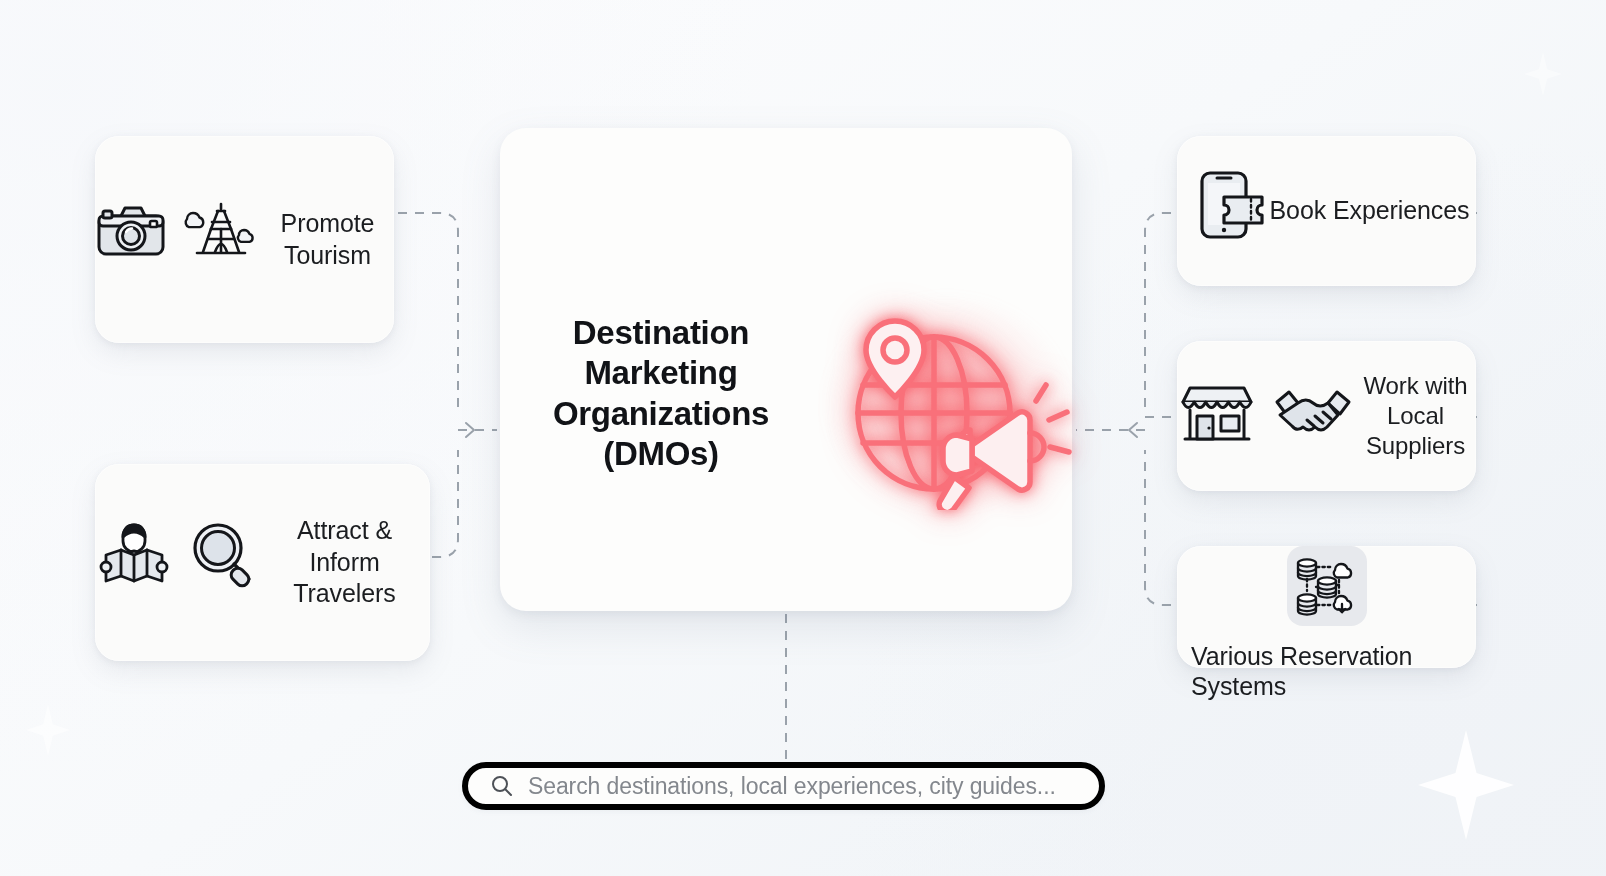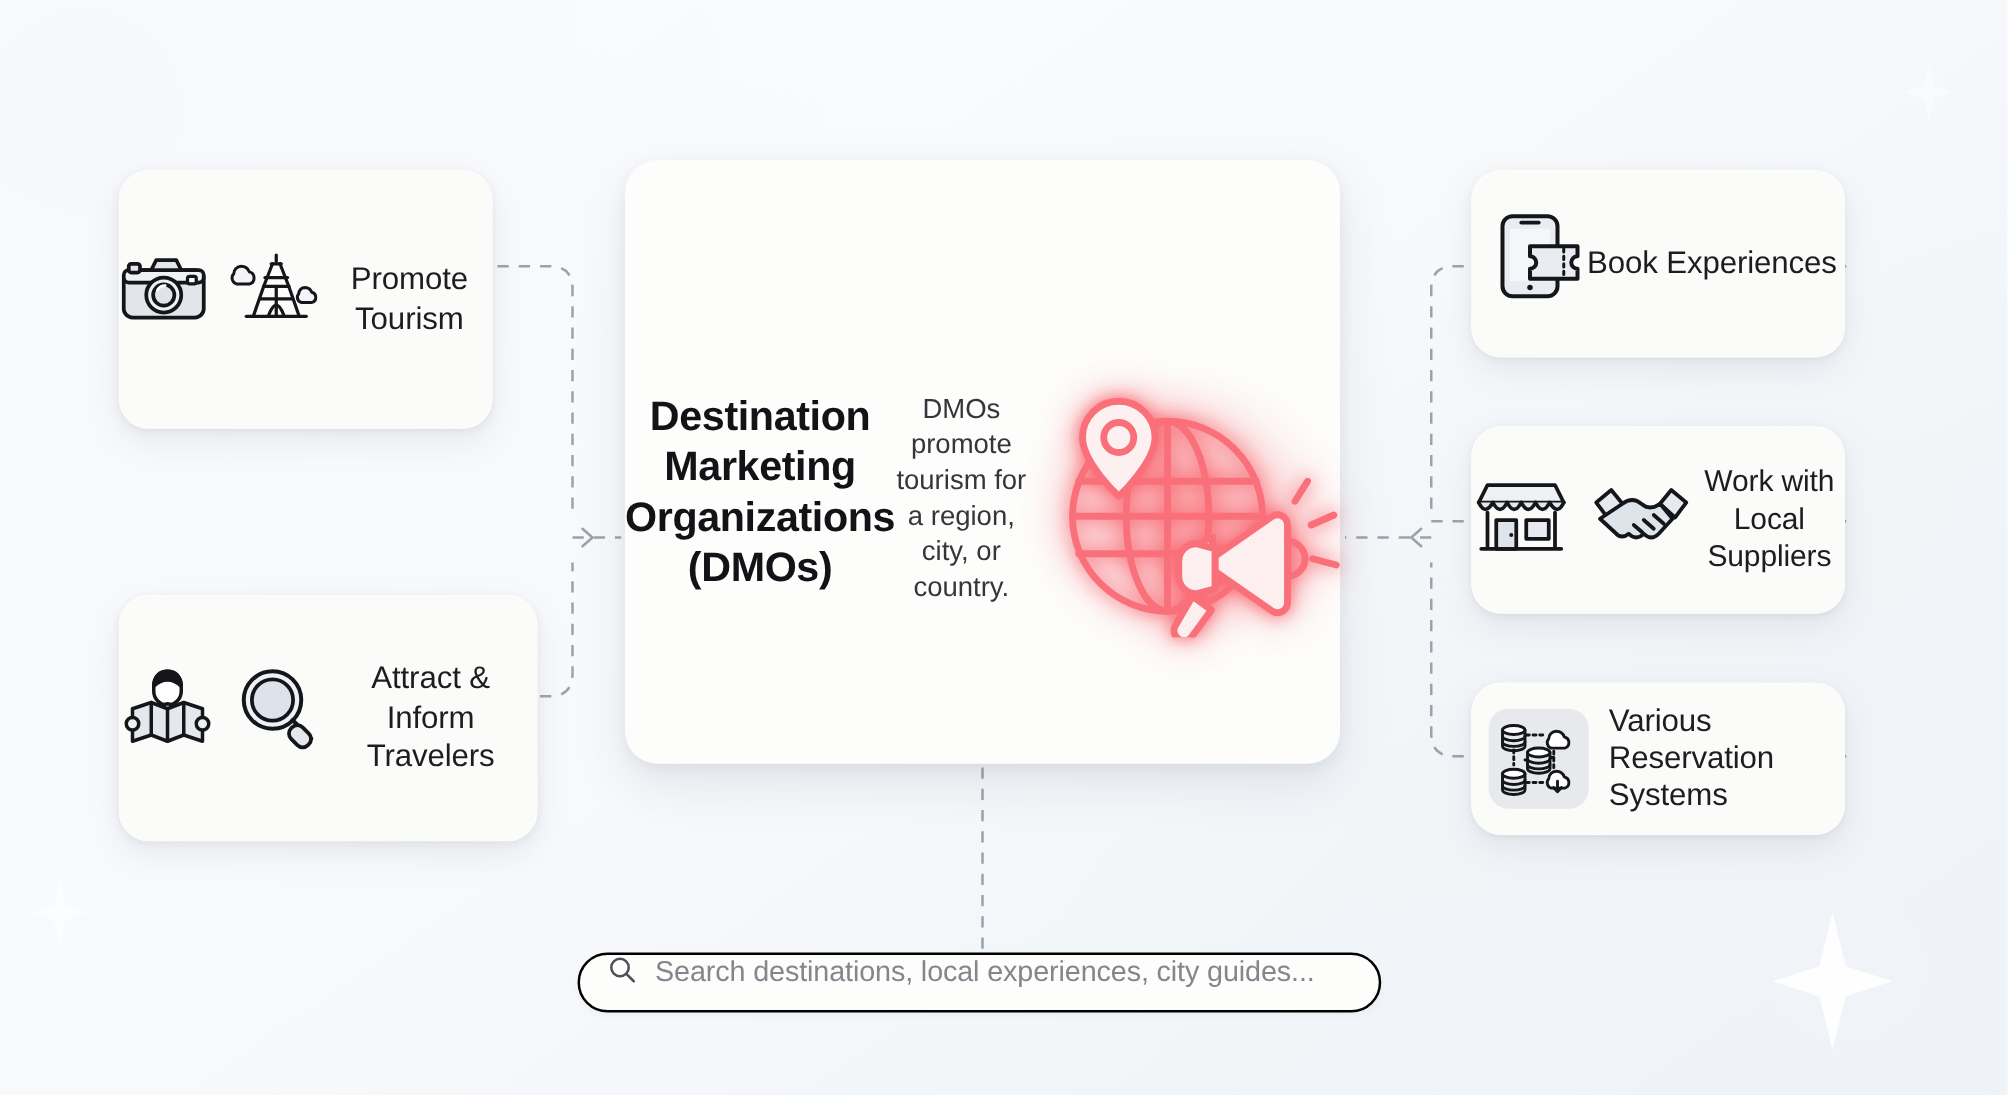--- a/index.html
+++ b/index.html
@@ -75,33 +75,33 @@
     color: #1b1d20;
     font-size: 25px;
     line-height: 1.26;
     font-weight: 400;
     letter-spacing: -0.1px;
   }
 
   
   #card-promote-tourism { left: 95px; top: 136px; width: 299px; height: 207px; }
   #card-promote-tourism .card-icons { margin-bottom: 18px; }
-  #card-attract-inform  { left: 95px; top: 476px; width: 335px; height: 197px; }
+  #card-attract-inform  { left: 95px; top: 464px; width: 335px; height: 197px; }
   #card-attract-inform .card-icons { margin-bottom: 16px; }
 
   
   #card-book-experiences { left: 1177px; top: 136px; width: 299px; height: 150px; }
   #card-book-experiences .card-icons { margin-bottom: 12px; }
   #card-local-suppliers  { left: 1177px; top: 341px; width: 299px; height: 150px; }
   #card-local-suppliers .card-icons { margin-bottom: 10px; }
   #card-local-suppliers .card-label { font-size: 24px; }
 
   #card-reservation-systems {
     left: 1177px; top: 546px; width: 299px; height: 122px;
-    flex-direction: row;
+    flex-direction: column;
     justify-content: flex-start;
     align-items: center;
     padding: 0 14px 0 14px;
     gap: 16px;
   }
   #card-reservation-systems .icon-tile {
     width: 80px; height: 80px;
     background: #e7e9ed;
     border-radius: 16px;
     display: flex; align-items: center; justify-content: center;
@@ -160,23 +160,24 @@
     background: radial-gradient(closest-side, rgba(248,84,93,0.42) 0%, rgba(249,108,116,0.26) 45%, rgba(250,150,155,0.10) 72%, rgba(255,255,255,0) 100%);
     filter: blur(6px);
   }
   #center-hero svg { position: relative; filter: drop-shadow(0 0 7px rgba(247,70,82,0.75)) drop-shadow(0 0 16px rgba(247,80,92,0.45)); }
 
   
   #search-bar {
     position: absolute;
     left: 462px; top: 762px; width: 643px; height: 48px;
     background: #fdfdfc;
-    border: 2px solid #000000;
+    border: 6px solid #000000;
     border-radius: 24px;
     display: flex;
+    align-items: center;
     gap: 14px;
     padding: 0 22px;
     box-shadow: 0 2px 5px rgba(130,140,155,0.07);
   }
   #search-placeholder {
     font-size: 23px;
     color: #83878d;
     letter-spacing: -0.1px;
     white-space: nowrap;
     overflow: hidden;
@@ -271,21 +272,20 @@
       <circle cx="31" cy="29" r="16.5" fill="#dde3ea" stroke="#14161a" stroke-width="3"></circle>
       <path d="M47 45 L62 60" stroke="#14161a" stroke-width="3.2" stroke-linecap="round"></path>
       <rect x="46.5" y="48.5" width="13" height="19" rx="6" transform="rotate(-45 53 58)" fill="#e4e8ed" stroke="#14161a" stroke-width="3"></rect>
     </svg>
   </div>
   <div class="card-label">Attract &amp; Inform Travelers</div>
 </div>
 
 <div id="card-center">
   <div id="center-title">Destination Marketing Organizations (DMOs)</div>
-  <div id="center-subtitle">DMOs promote tourism for a region, city, or country.</div>
   <div id="center-hero">
     <div class="glow"></div>
     <svg width="250" height="215" viewBox="0 0 250 215">
       <g fill="none" stroke="#f9707a" stroke-width="5.5" stroke-linecap="round" stroke-linejoin="round">
 
         <circle cx="112" cy="118" r="76"></circle>
 
         <ellipse cx="112" cy="118" rx="33" ry="76"></ellipse>
         <path d="M112 42 v152"></path>
 

